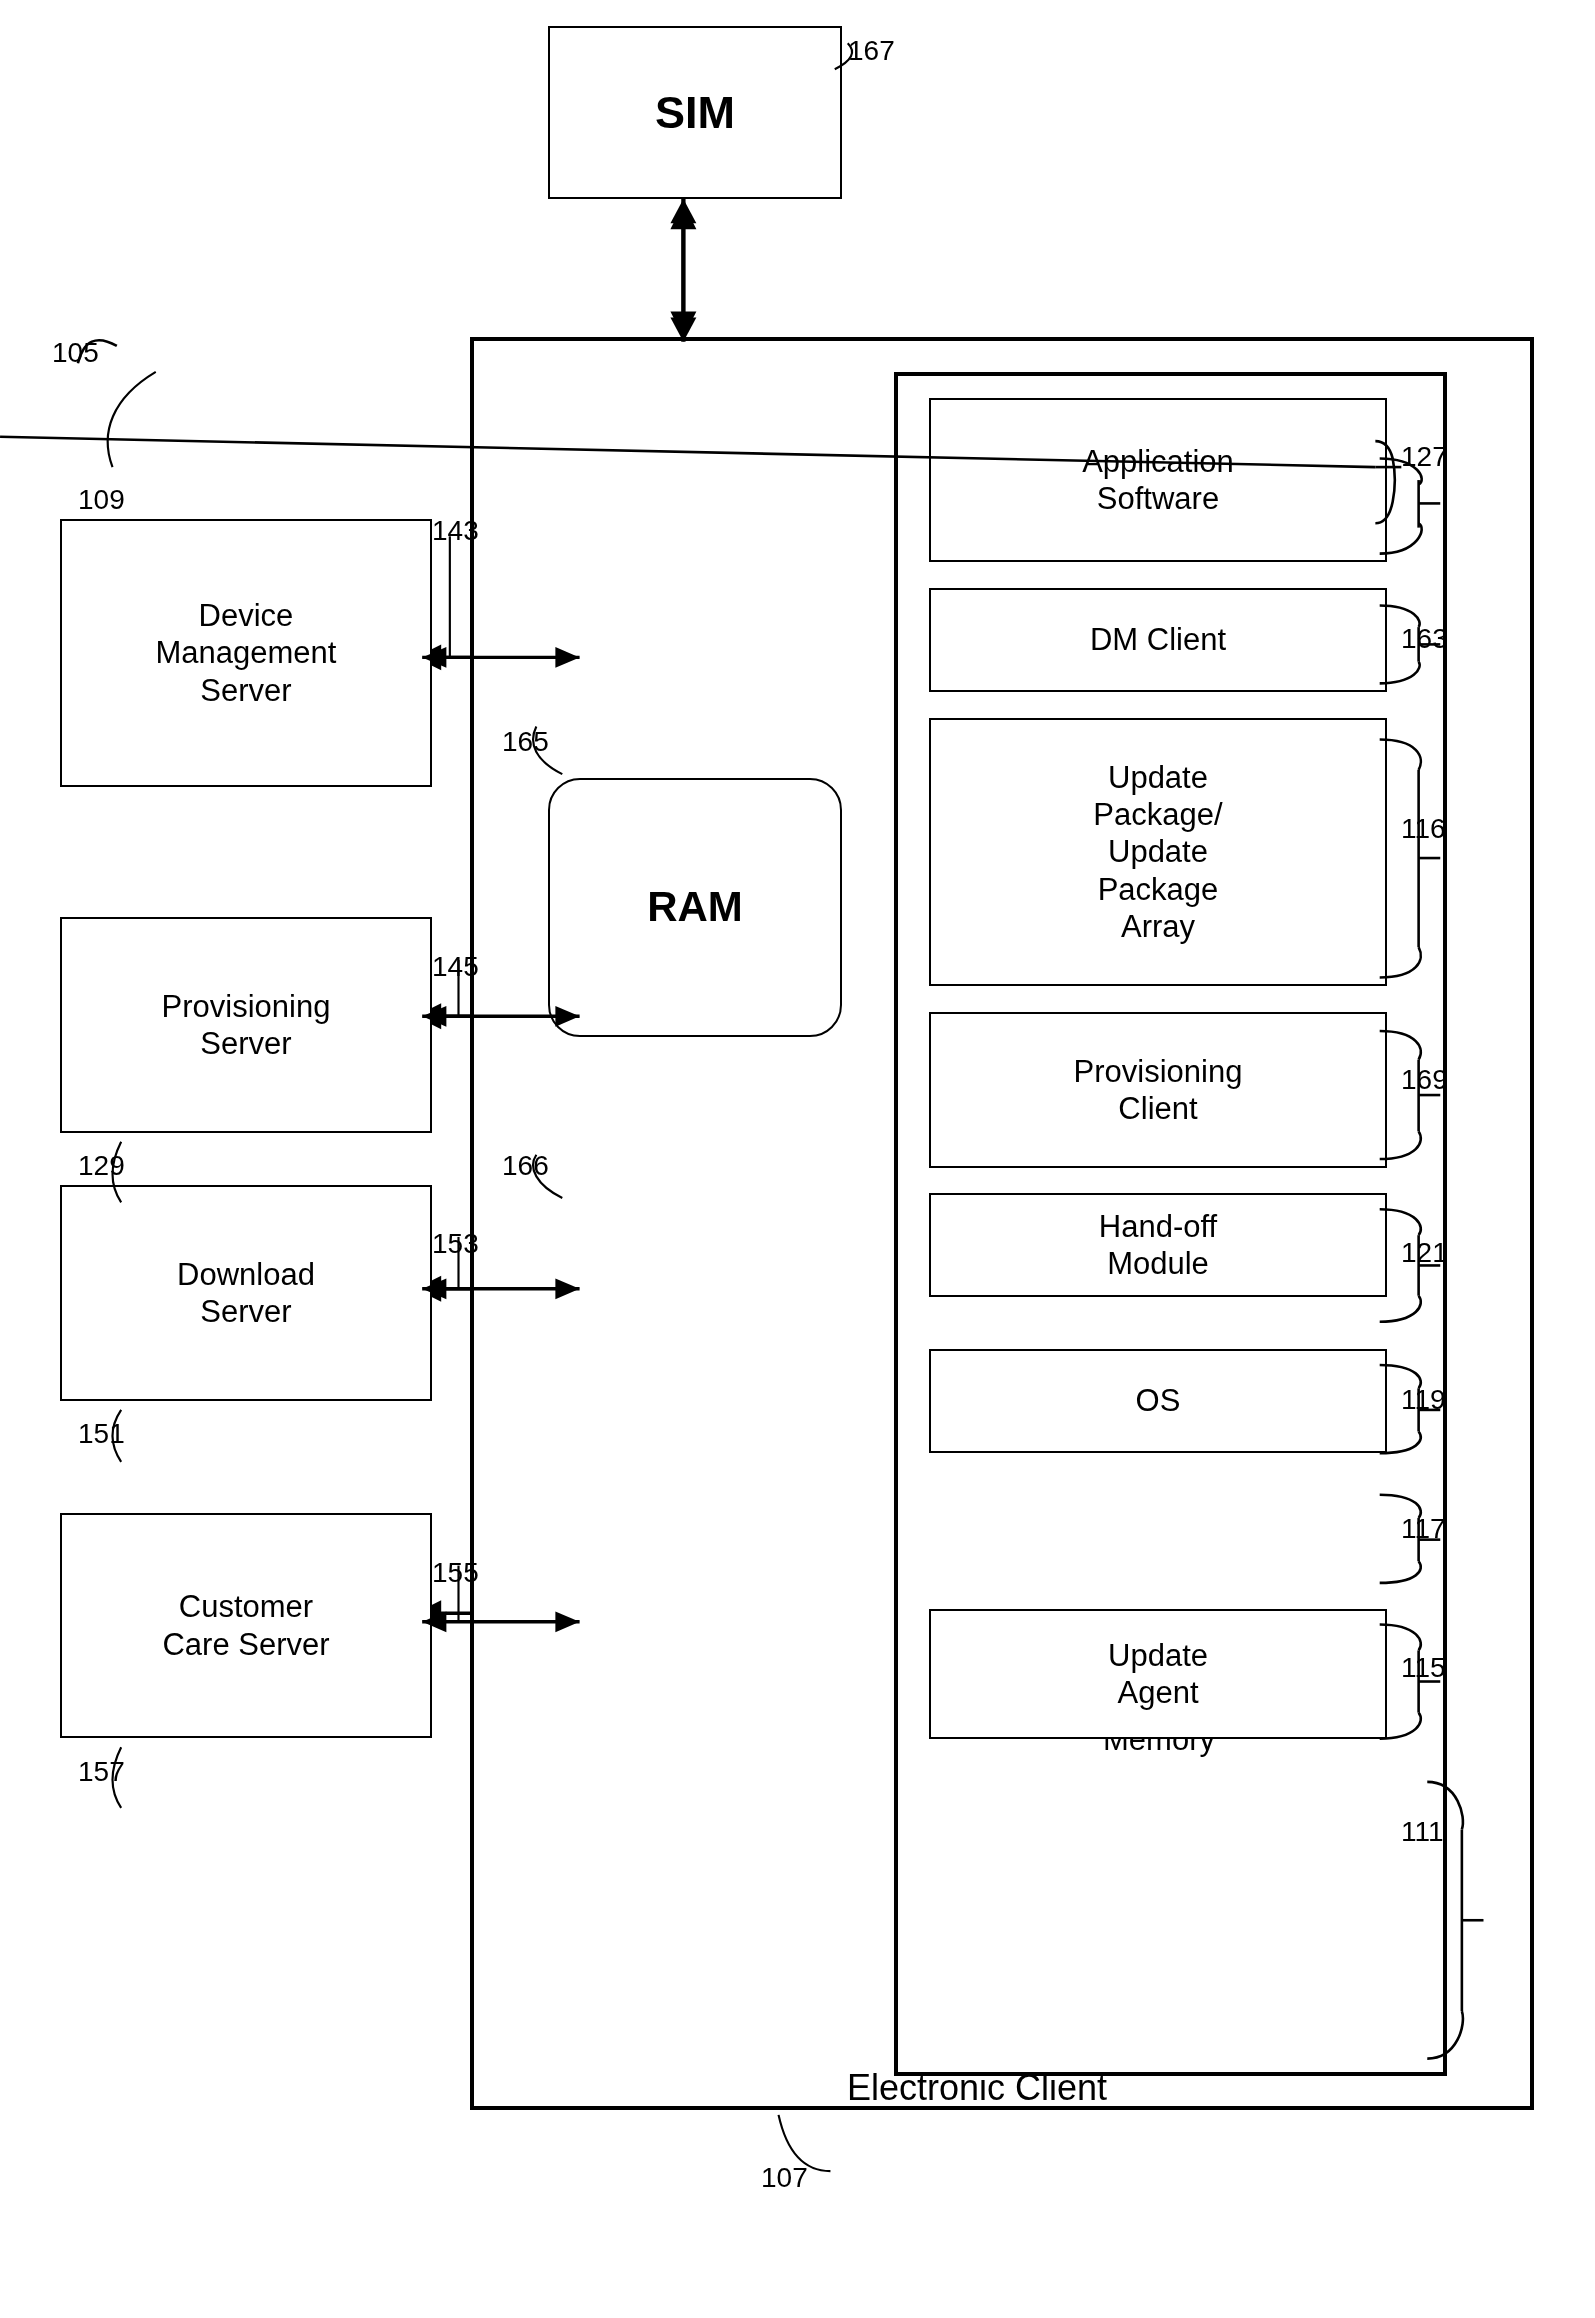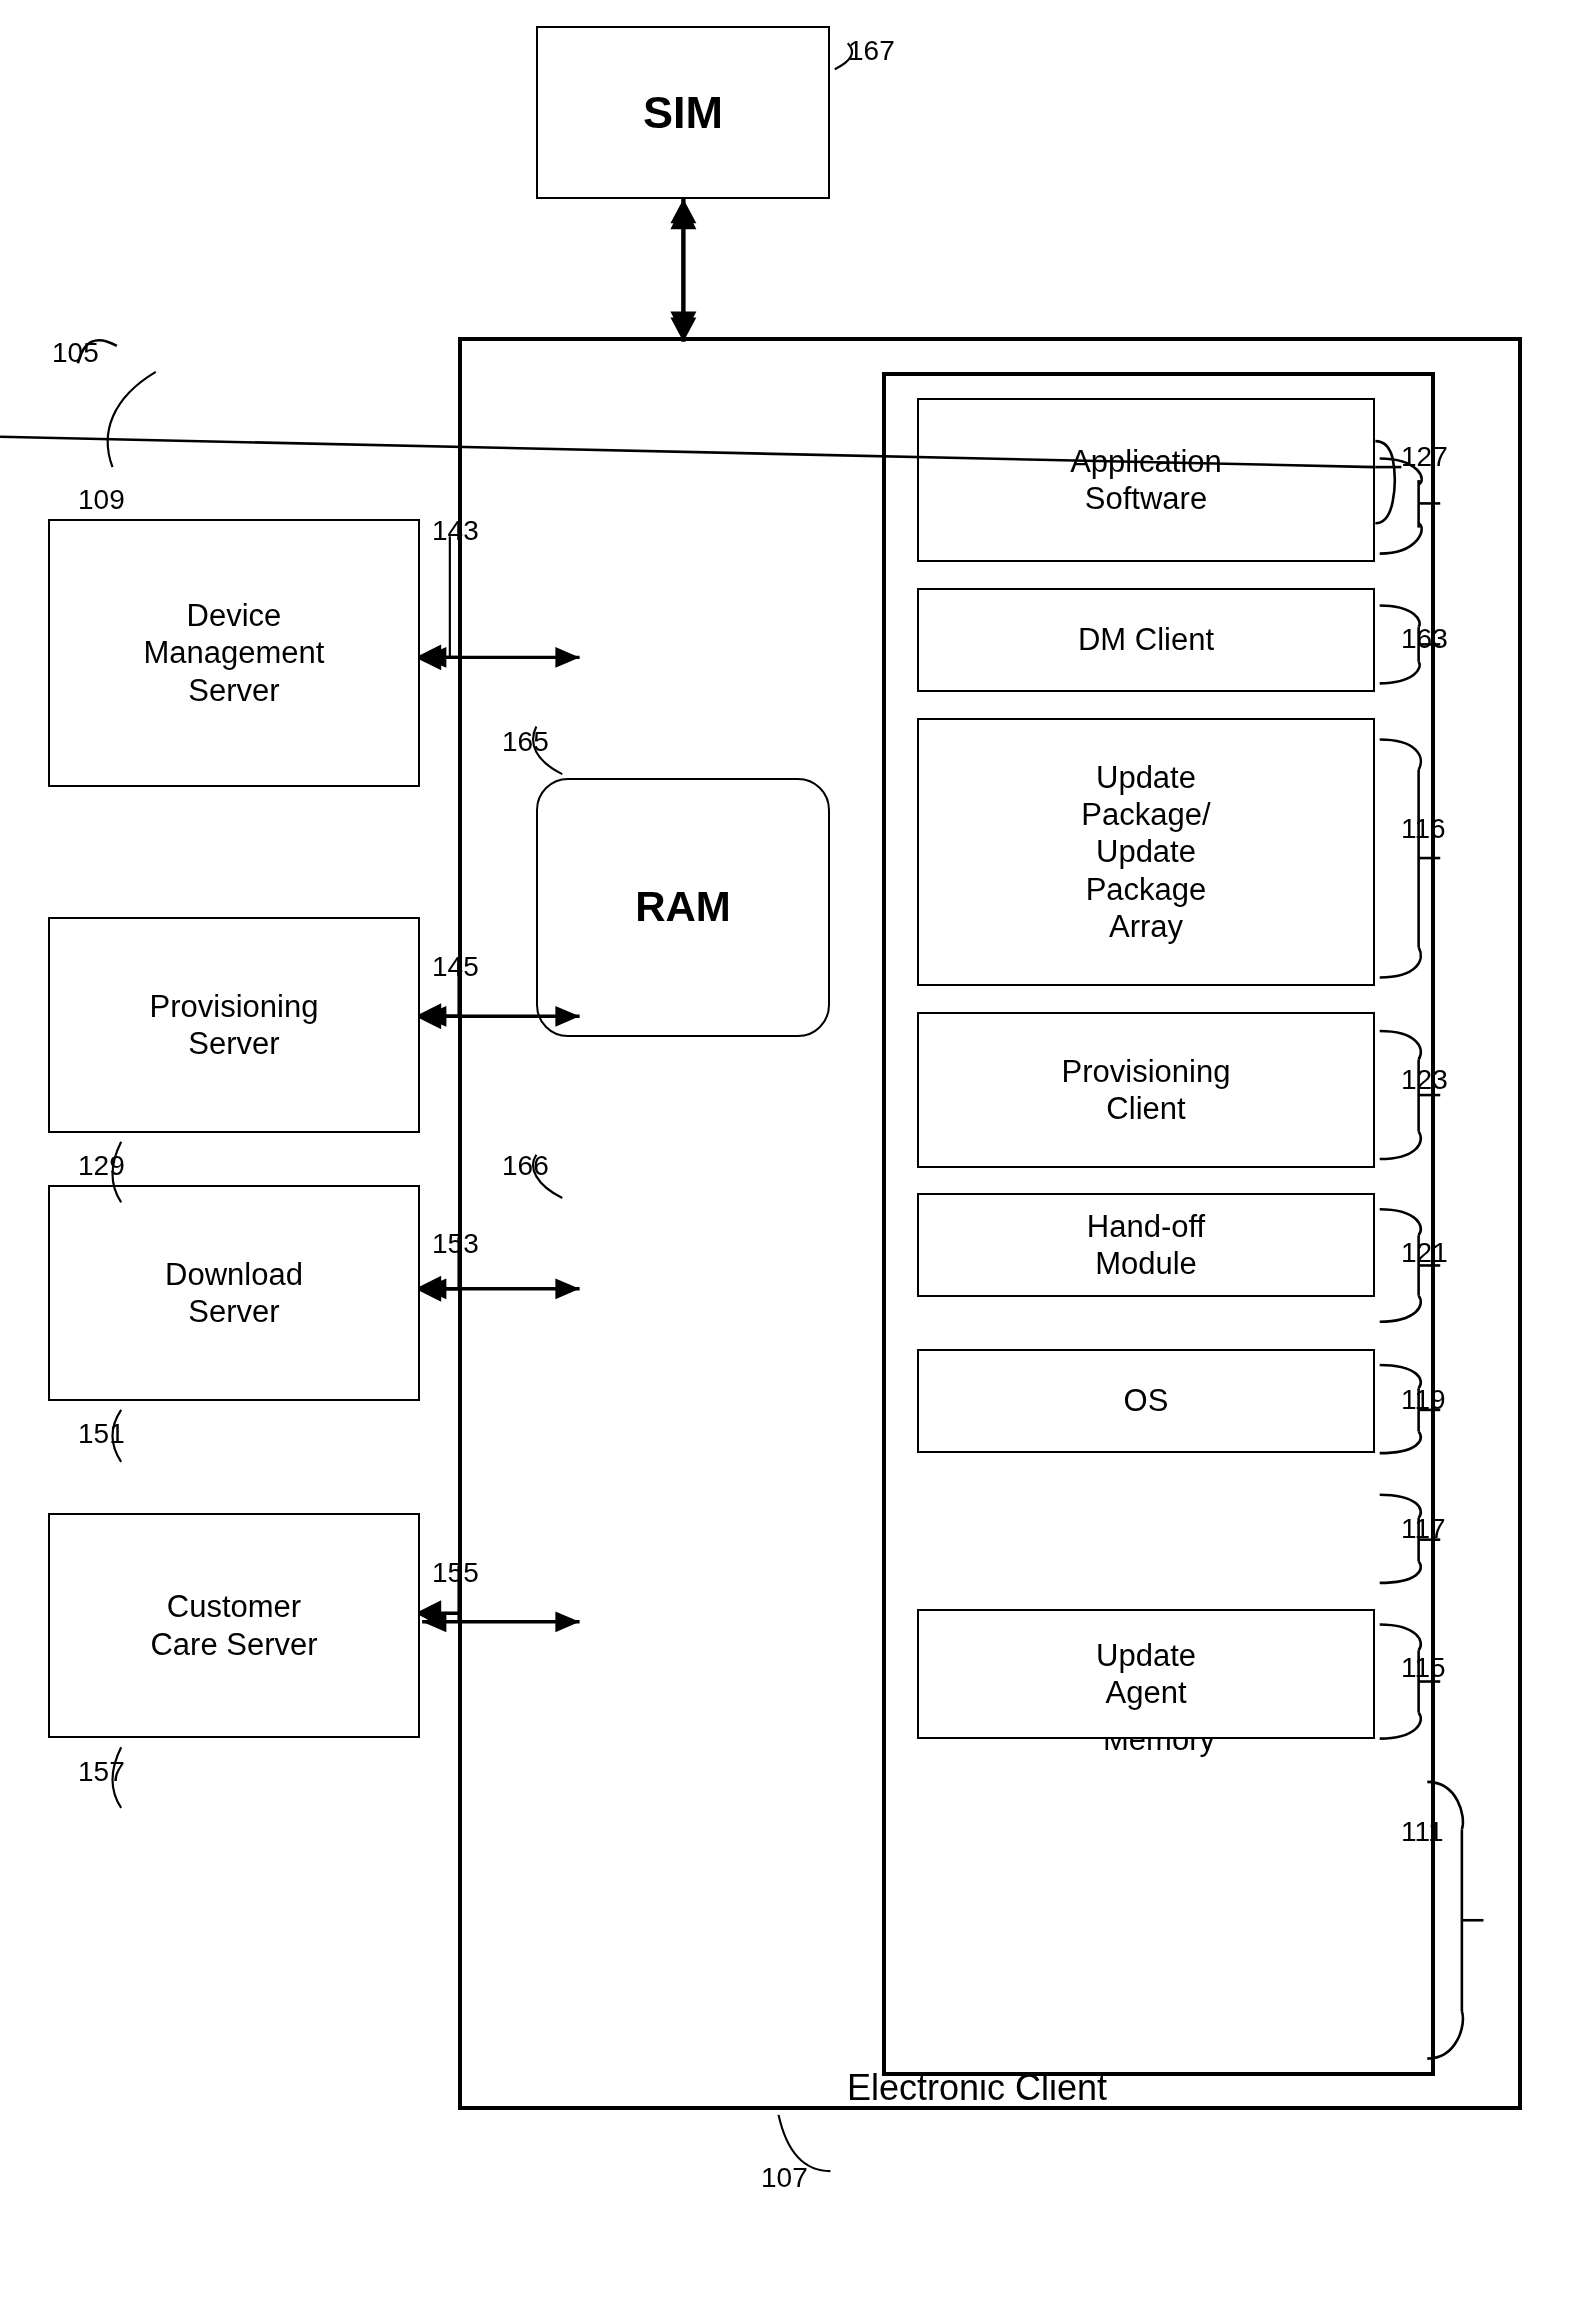--- a/index.html
+++ b/index.html
@@ -22,20 +22,21 @@
       position: absolute;
       border: 2.6px solid #000;
       background: #fff;
       display: flex;
       align-items: center;
       justify-content: center;
       text-align: center;
       font-size: 31px;
       font-weight: normal;
       line-height: 1.2;
+      margin-left: 12px;
     }
     .box-thick {
       border-width: 4.3px;
     }
     
     .label {
       position: absolute;
       font-size: 28px;
       font-weight: normal;
       color: #000;
@@ -149,21 +150,21 @@
   <div class="box" style="left:917px; top:718px; width:458px; height:268px; font-size:31px;">
     Update<br>Package/<br>Update<br>Package<br>Array
   </div>
 
   <div class="label" style="left:1401px; top:813px;">116</div>
 
   <div class="box" style="left:917px; top:1012px; width:458px; height:156px; font-size:31px;">
     Provisioning<br>Client
   </div>
 
-  <div class="label" style="left:1401px; top:1064px;">123</div>
+  <div class="label" style="left:1401px; top:1064px;">169</div>
 
   <div class="box" style="left:917px; top:1193px; width:458px; height:104px; font-size:31px;">
     Hand-off<br>Module
   </div>
 
   <div class="label" style="left:1401px; top:1237px;">121</div>
 
   <div class="box" style="left:917px; top:1349px; width:458px; height:104px; font-size:31px;">
     OS
   </div>

